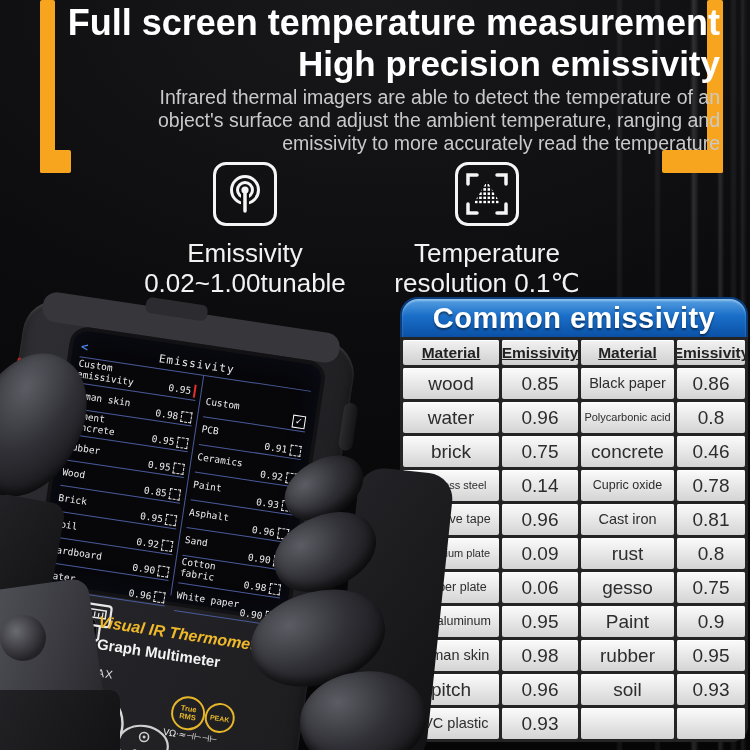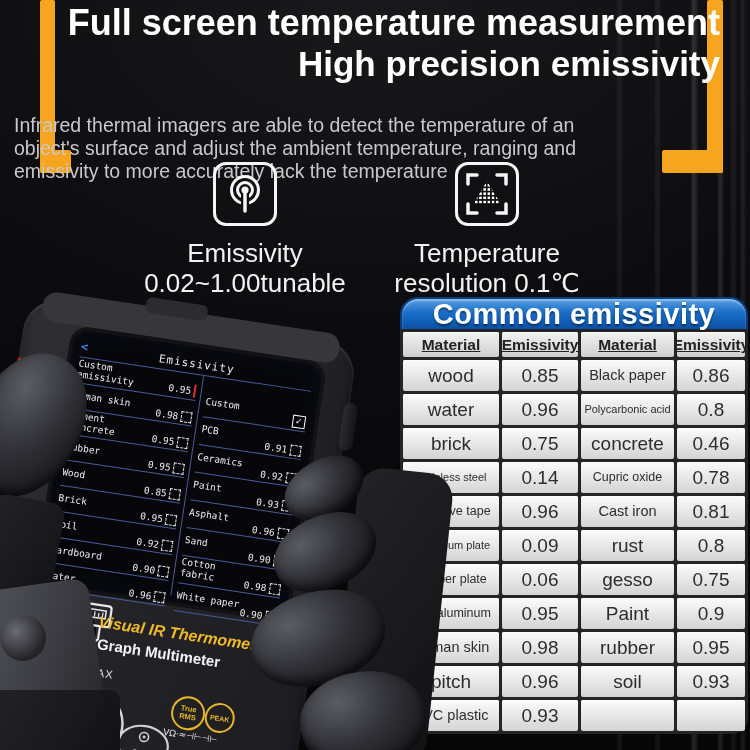--- a/index.html
+++ b/index.html
@@ -12,33 +12,33 @@
   .streaks{left:600px;top:0;width:150px;height:750px;
     background:
       linear-gradient(90deg,transparent 60%,rgba(255,255,255,.10) 62%,transparent 65%,transparent 78%,rgba(255,255,255,.12) 80%,transparent 83%,transparent 93%,rgba(255,255,255,.08) 95%,transparent 98%),
       repeating-linear-gradient(90deg,transparent 0 16px,rgba(255,255,255,.05) 18px 21px,transparent 23px 38px);}
 
   
   .brk{background:#F7A51F;border-radius:2px;}
   .title{left:30px;right:30px;text-align:right;color:#fff;font-weight:700;}
   .t1{top:2px;font-size:36px;}
   .t2{top:44px;font-size:35px;}
-  .desc{left:14px;right:30px;top:86px;text-align:left;color:#c9c9c9;font-size:19.5px;line-height:23px;margin-top:28px;}
+  .desc{left:14px;right:30px;top:86px;text-align:right;color:#c9c9c9;font-size:19.5px;line-height:23px;}
 
   
   .feature{top:162px;width:300px;text-align:center;color:#f2f2f2;}
   .icon-box{display:inline-block;width:58px;height:58px;border:3.5px solid #f5f5f5;border-radius:13px;position:relative;margin-bottom:12px;}
   .flabel{font-size:26px;line-height:30px;}
   .dot-triangle{position:absolute;left:12px;top:14px;width:34px;height:28px;
     background:radial-gradient(circle,#fff 1.25px,transparent 1.5px) 0 0/4.2px 4.2px;
     clip-path:polygon(50% 8%,90% 88%,10% 88%);}
 
   
   .etable{left:400px;top:297px;width:348px;}
-  .ehead{height:32px;border-radius:18px 18px 0 0;border:2px solid #0a3d7c;border-bottom:none;box-sizing:border-box;
+  .ehead{height:40px;border-radius:18px 18px 0 0;border:2px solid #0a3d7c;border-bottom:none;box-sizing:border-box;
     background:linear-gradient(180deg,#57a0e2 0%,#1a6ec8 45%,#0a51a6 100%);
     box-shadow:inset 0 2px 2px rgba(255,255,255,.35);
     display:flex;align-items:center;justify-content:center;
     color:#fff;font-size:29px;font-weight:700;text-shadow:0 2px 2px rgba(0,0,0,.45);letter-spacing:.5px;}
   .egrid{display:grid;grid-template-columns:96px 76px 93px 68px;grid-template-rows:25px repeat(11,31px);
     gap:3px;background:#242424;padding:3px;border-radius:0 0 16px 16px;}
   .cell{background:linear-gradient(180deg,#fbfbfb,#d4d4d4);border-radius:2px;box-shadow:inset 0 1px 0 #fff;
     display:flex;align-items:center;justify-content:center;text-align:center;color:#2d2d2d;line-height:1.02;padding:0 2px;overflow:hidden;}
   .cell.head{background:linear-gradient(180deg,#f2f2f2,#cfcfcf);font-size:15.5px;font-weight:600;color:#222;text-decoration:underline;}
   .cell.l{font-size:19px;}
@@ -109,21 +109,21 @@
   <div class="abs brk" style="left:40px;top:0;width:15px;height:173px"></div>
   <div class="abs brk" style="left:40px;top:150px;width:31px;height:23px"></div>
   <div class="abs brk" style="left:707px;top:0;width:16px;height:173px"></div>
   <div class="abs brk" style="left:662px;top:150px;width:61px;height:23px"></div>
 
   <div class="abs title t1">Full screen temperature measurement</div>
   <div class="abs title t2">High precision emissivity</div>
   <div class="abs desc">
     <div>Infrared thermal imagers are able to detect the temperature of an</div>
     <div>object's surface and adjust the ambient temperature, ranging and</div>
-    <div>emissivity to more accurately lack the temperature</div>
+    <div>emissivity to more accurately read the temperature</div>
   </div>
 
   <div class="abs feature" style="left:95px">
     <span class="icon-box">
       <svg width="58" height="58" viewBox="0 0 58 58">
         <circle cx="29" cy="25" r="13.5" fill="none" stroke="#f5f5f5" stroke-width="3"></circle>
         <circle cx="29" cy="25" r="7.5" fill="none" stroke="#f5f5f5" stroke-width="3"></circle>
         <line x1="29" y1="25" x2="29" y2="47" stroke="#0f0f10" stroke-width="8"></line>
         <line x1="29" y1="25" x2="29" y2="46" stroke="#f5f5f5" stroke-width="3.5" stroke-linecap="round"></line>
         <circle cx="29" cy="25" r="3.6" fill="#f5f5f5"></circle>

